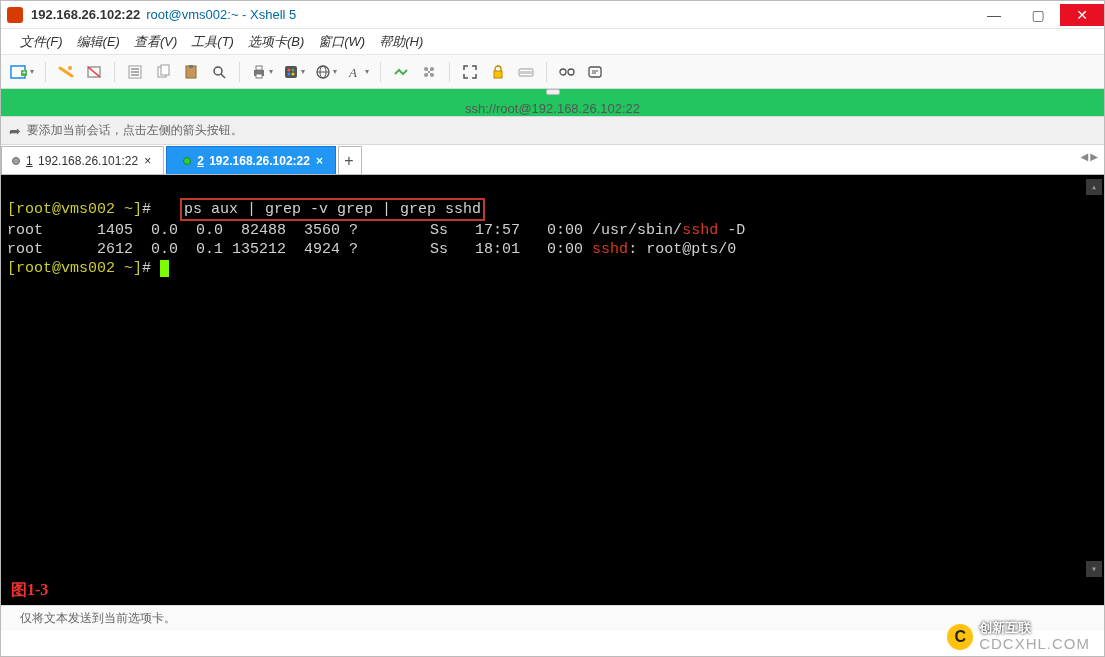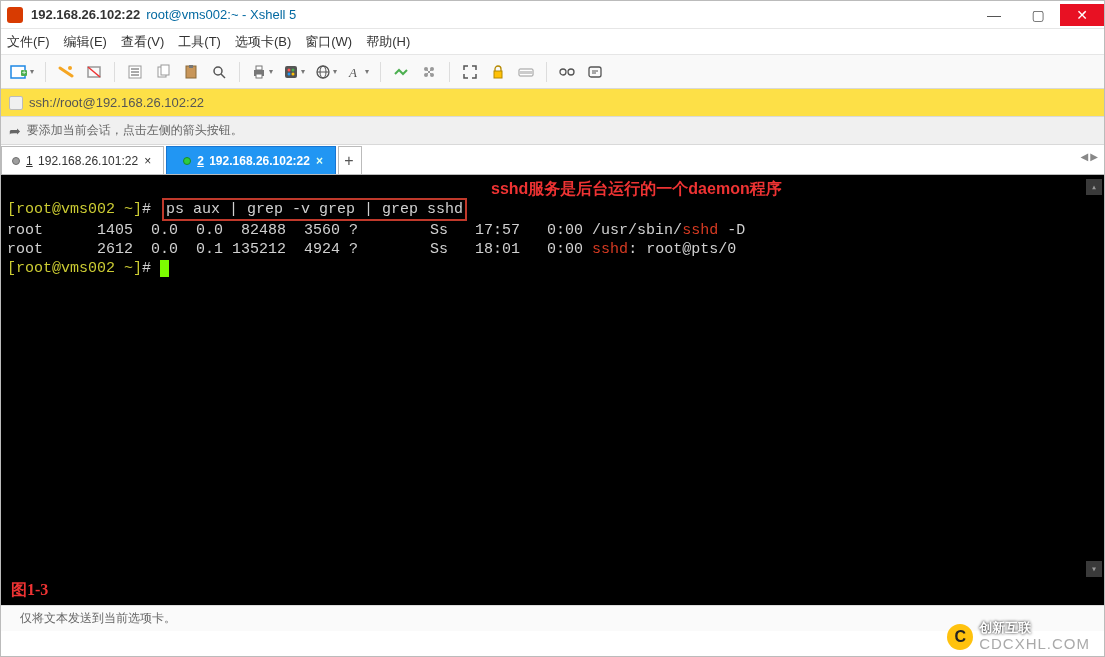--- a/index.html
+++ b/index.html
@@ -31,25 +31,26 @@
   .titlebar .win-btn {
     width: 44px; height: 22px; display: flex; align-items: center; justify-content: center;
     color: #555; font-size: 14px;
   }
   .titlebar .win-btn.close { background: #e81123; color: #fff; }
 
   
   .menubar {
     height: 26px;
     display: flex; align-items: center;
-    padding: 0 6px;
+    padding: 0 19px;
     background: #fff;
     gap: 14px;
     font-size: 13px;
     border-bottom: 1px solid #e6e6e6;
+    font-style: italic;
   }
   .menubar .menu-item { color: #333; }
 
   
   .toolbar {
     height: 34px;
     background: #f9f9f9;
     border-bottom: 1px solid #d9d9d9;
     display: flex; align-items: center;
     padding: 0 6px;
@@ -62,22 +63,22 @@
   }
   .tbtn .dd { font-size: 8px; margin-left: 2px; color:#777; }
   .tsep { width:1px; height:20px; background:#ddd; margin:0 4px; }
 
   
   .addressbar {
     height: 28px;
     display:flex; align-items:center;
     border-bottom: 1px solid #d9d9d9;
     padding: 0 8px;
-    background: #fde047;
-    gap: 6px; color:#555; font-size:13px;
+    background: #22c55e;
+    gap: 6px; color:#555; font-size:13px;flex-direction:column;
   }
   .addr-icon { width:14px; height:14px; border:1px solid #bbb; border-radius:2px; display:inline-block; background:#f0f0f0; }
 
   
   .hintbar {
     height: 28px;
     background: #f0f0f0;
     border-bottom: 1px solid #d9d9d9;
     display:flex; align-items:center;
     padding: 0 8px;
@@ -135,21 +136,21 @@
     position: relative;
     white-space: pre;
     overflow:hidden;
   }
   .terminal .y { color:#cccc33; }
   .terminal .r { color:#d63a22; }
   .terminal .boxed {
     border: 2px solid #c0392b;
     padding: 0 2px;
     display:inline-block;
-    margin-left:2px;
+    margin-left:20px;
   }
   .terminal .annot {
     color:#e33; font-weight:bold;
     position:absolute; left:490px; top:4px;
     font-family: "Microsoft YaHei", sans-serif;
     font-size:16px;
   }
   .terminal .cursor {
     display:inline-block; width:9px; height:17px; background:#7cfc00;
     vertical-align:text-bottom;
@@ -374,21 +375,20 @@
     <span>◀</span>
     <span>▶</span>
   </div>
 </div>
 
 <div class="terminal">
 <span class="y">[root@vms002 ~]</span><span>#</span> <span class="boxed">ps aux | grep -v grep | grep sshd</span>
 <span>root      1405  0.0  0.0  82488  3560 ?        Ss   17:57   0:00 /usr/sbin/</span><span class="r">sshd</span><span> -D</span>
 <span>root      2612  0.0  0.1 135212  4924 ?        Ss   18:01   0:00 </span><span class="r">sshd</span><span>: root@pts/0</span>
 <span class="y">[root@vms002 ~]</span><span>#</span> <span class="cursor"></span>
-<div class="annot">sshd服务是后台运行的一个daemon程序</div>
 <div class="fig-label">图1-3</div>
 <div class="term-scroll">
   <div class="sup">▴</div>
   <div class="strk"></div>
   <div class="sdn">▾</div>
 </div>
 </div>
 
 <div class="statusbar">
   <span>仅将文本发送到当前选项卡。</span>

